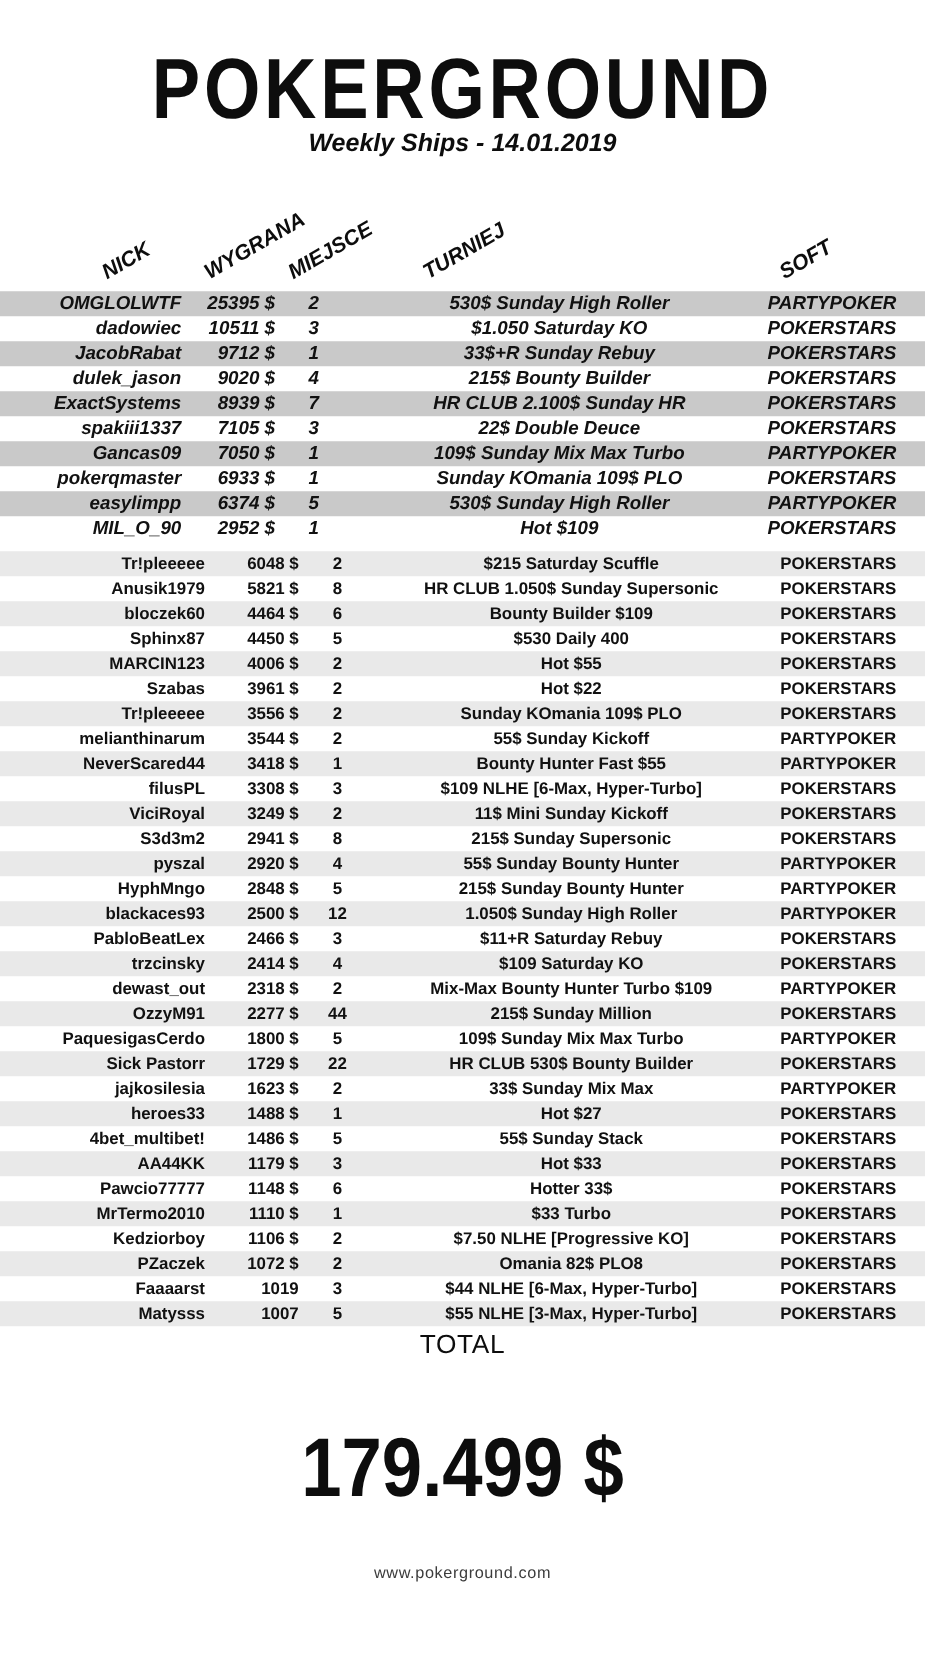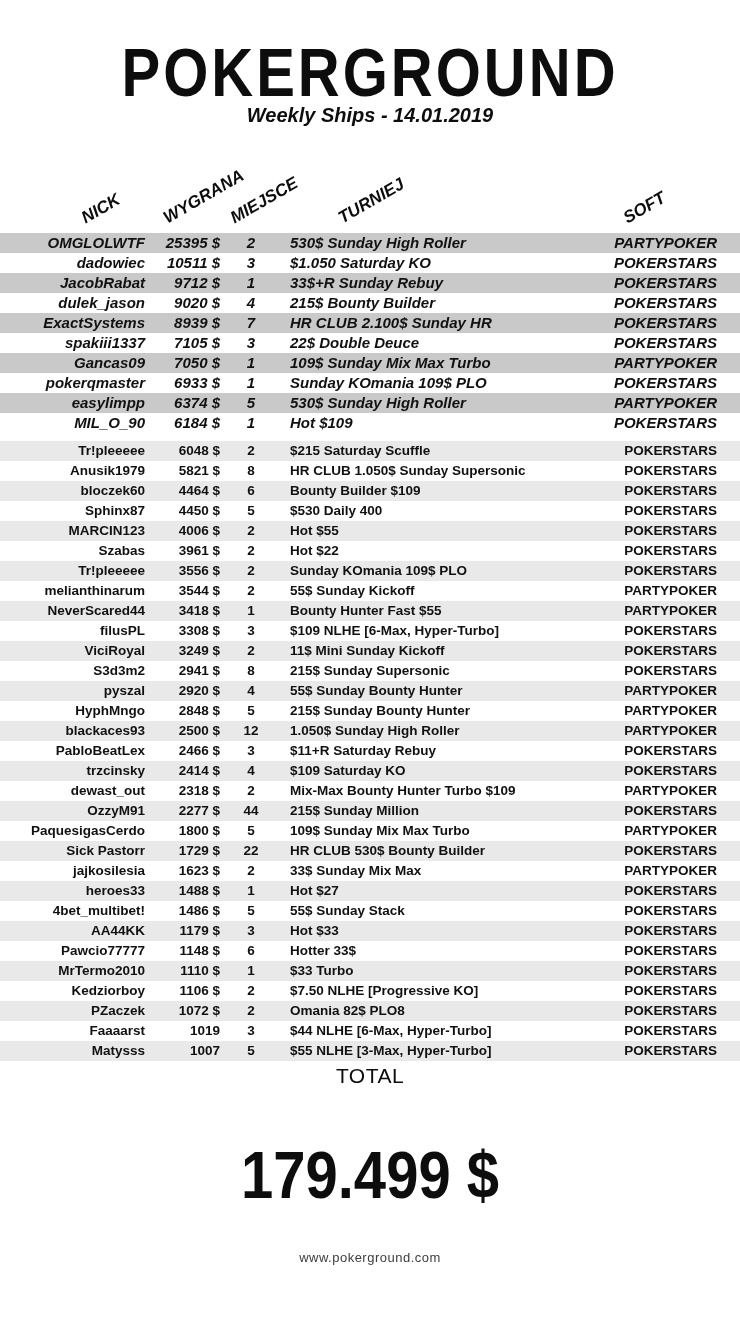--- a/index.html
+++ b/index.html
@@ -67,30 +67,31 @@
     width: 740px;
     height: 20px;
     line-height: 20px;
     align-items: center;
   }
   #tbl-top  .row:nth-child(odd)  { background: #c9c9c9; }
   #tbl-rest .row:nth-child(odd)  { background: #e9e9e9; }
   .c-nick  { width: 145px; text-align: right; }
   .c-win   { width: 75px;  text-align: right; }
   .c-place { width: 62px;  text-align: center; }
-  .c-tour  { flex: 1; text-align: left; padding-left: 8px; overflow: hidden; white-space: nowrap; }
+  .c-tour  { flex: 1; text-align: center; padding-left: 8px; overflow: hidden; white-space: nowrap; }
   .c-soft  { width: 135px; text-align: right; padding-right: 23px; }
   #tbl-top .row {
     font-weight: bold;
     font-style: italic;
     font-size: 15px;
   }
   #tbl-rest .row {
     font-weight: bold;
     font-size: 13.5px;
+    padding-left: 19px;
   }
 
   
   .total-label {
     position: absolute;
     top: 1064px; left: 0; right: 0;
     text-align: center;
     font-size: 21px;
     letter-spacing: 0.5px;
     color: #0d0d0d;
@@ -193,21 +194,21 @@
       </div>
       <div class="row">
         <div class="c-nick">easylimpp</div>
         <div class="c-win">6374 $</div>
         <div class="c-place">5</div>
         <div class="c-tour">530$ Sunday High Roller</div>
         <div class="c-soft">PARTYPOKER</div>
       </div>
       <div class="row">
         <div class="c-nick">MIL_O_90</div>
-        <div class="c-win">6184 $</div>
+        <div class="c-win">2952 $</div>
         <div class="c-place">1</div>
         <div class="c-tour">Hot $109</div>
         <div class="c-soft">POKERSTARS</div>
       </div>
     </div>
 
   <div class="tbl" id="tbl-rest">
       <div class="row">
         <div class="c-nick">Tr!pleeeee</div>
         <div class="c-win">6048 $</div>

